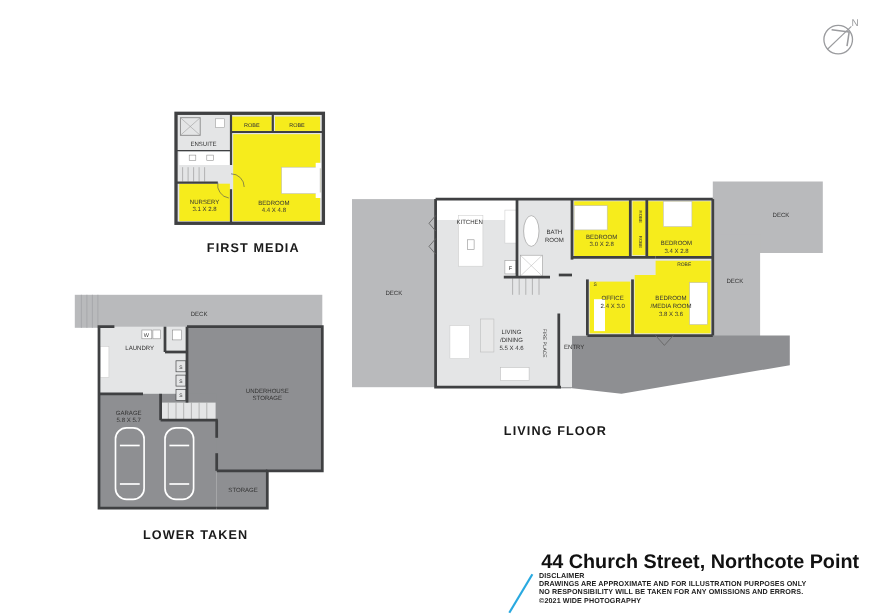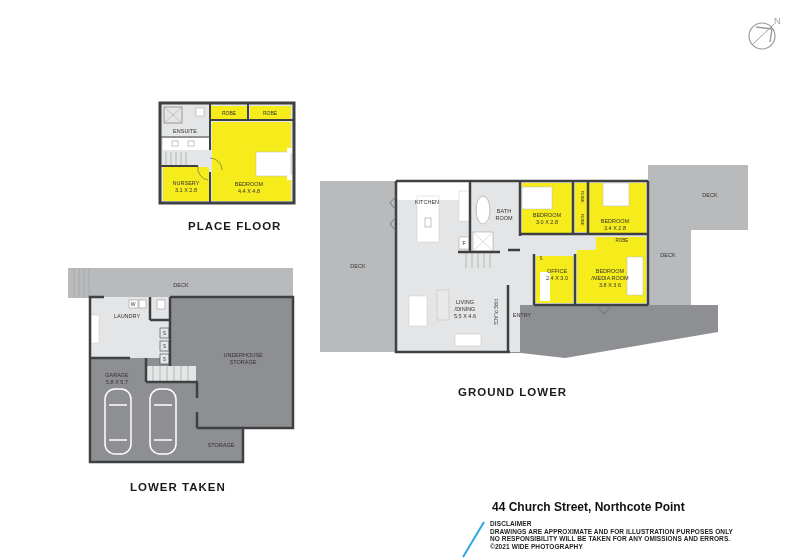--- a/index.html
+++ b/index.html
@@ -1,20 +1,20 @@
 <!DOCTYPE html>
 <html><head>
 <meta charset="utf-8">
 <style>
   html, body { margin:0; padding:0; background:#ffffff; }
   body { width:800px; height:560px; position:relative; overflow:hidden; font-family:"Liberation Sans", sans-serif; }
   .abs { position:absolute; }
   svg text { font-family:"Liberation Sans", sans-serif; }
   .floor-title { position:absolute; font-weight:bold; font-size:11.5px; letter-spacing:1px; color:#1a1a1a; font-family:"Liberation Sans", sans-serif; }
-  .address { position:absolute; left:492px; top:500px; font-size:12px; font-weight:bold; color:#111; font-family:"Liberation Sans", sans-serif; }
+  .address { position:absolute; left:492px; top:500px; font-size:18px; font-weight:bold; color:#111; font-family:"Liberation Sans", sans-serif; }
   .disclaimer { position:absolute; left:490px; top:520px; font-size:6.5px; line-height:7.6px; color:#222; font-family:"Liberation Sans", sans-serif; font-weight:bold; letter-spacing:0.1px; }
   .disclaimer div { white-space:nowrap; }
 </style>
 </head>
 <body>
 
 <svg class="abs" style="left:744px;top:14px" width="40" height="40" viewBox="0 0 40 40">
   <circle cx="18" cy="22" r="13" fill="none" stroke="#9a9b9e" stroke-width="1.2"></circle>
   <line x1="8" y1="31" x2="30" y2="10" stroke="#9a9b9e" stroke-width="1"></line>
   <line x1="12" y1="13" x2="28" y2="15" stroke="#9a9b9e" stroke-width="1.4"></line>
@@ -238,23 +238,23 @@
     <text x="465" y="304" font-size="5.5" text-anchor="middle" fill="#333">LIVING</text>
     <text x="465" y="311" font-size="5.5" text-anchor="middle" fill="#333">/DINING</text>
     <text x="465" y="318" font-size="5.5" text-anchor="middle" fill="#333">5.5 X 4.6</text>
     <text x="494" y="312" font-size="4.5" text-anchor="middle" fill="#333" transform="rotate(90 494 312)">FIRE PLACE</text>
     <text x="522" y="317" font-size="5.5" text-anchor="middle" fill="#333">ENTRY</text>
   </g>
 
   <line x1="463" y1="557" x2="484" y2="522" stroke="#29a9e0" stroke-width="2"></line>
 </svg>
 
-<div class="floor-title" style="left:188px;top:220px">PLACE FLOOR</div>
+<div class="floor-title" style="left:188px;top:220px">FIRST MEDIA</div>
 <div class="floor-title" style="left:130px;top:481px">LOWER TAKEN</div>
-<div class="floor-title" style="left:458px;top:386px">GROUND LOWER</div>
+<div class="floor-title" style="left:458px;top:386px">LIVING FLOOR</div>
 
 <div class="address">44 Church Street, Northcote Point</div>
 <div class="disclaimer">
   <div>DISCLAIMER</div>
   <div>DRAWINGS ARE APPROXIMATE AND FOR ILLUSTRATION PURPOSES ONLY</div>
   <div>NO RESPONSIBILITY WILL BE TAKEN FOR ANY OMISSIONS AND ERRORS.</div>
   <div>©2021 WIDE PHOTOGRAPHY</div>
 </div>
 
 </body></html>

